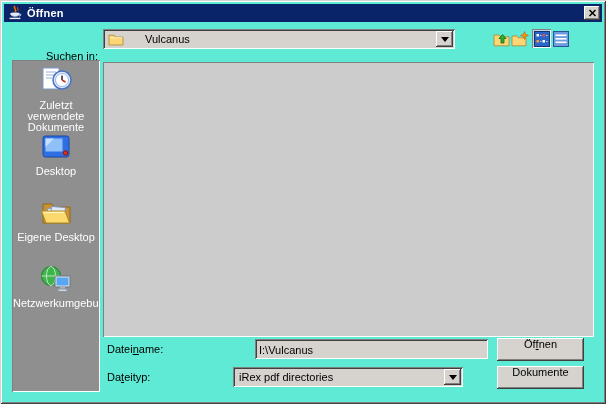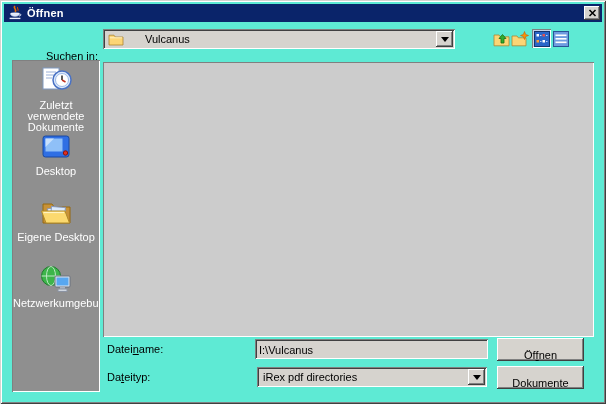--- a/index.html
+++ b/index.html
@@ -29,21 +29,21 @@
     box-shadow: inset 1px 1px 0 #808080, inset -1px -1px 0 #ffffff, inset 2px 2px 0 #404040;
   }
   .label{position:absolute;font-size:11px;color:#000;}
   .mn{text-decoration:underline;}
   
   .lookin-label{left:30px;top:50px;width:68px;text-align:right;}
   .combo{
     position:absolute;display:flex;align-items:center;
   }
   .combo-lookin{left:103px;top:29px;width:352px;height:20px;gap:16px;}
-  .combo-filetype{left:233px;top:367px;width:230px;height:20px;margin-left:24px;}
+  .combo-filetype{left:233px;top:367px;width:230px;height:20px;}
   .combo .txt{font-size:11px;margin-left:5px;white-space:nowrap;overflow:hidden;}
   .combo .icon{margin-left:5px;display:flex;}
   .arrow-btn{
     position:absolute;right:2px;top:2px;bottom:2px;width:17px;background:#d6d3ce;
     box-shadow: inset -1px -1px 0 #404040, inset 1px 1px 0 #ffffff, inset -2px -2px 0 #808080;
     display:flex;align-items:center;justify-content:center;
   }
   .tri{width:0;height:0;border:4px solid transparent;border-top:5px solid #000;margin-top:5px;}
   
   .toolbar{position:absolute;left:491px;top:29px;height:19px;display:flex;align-items:center;}
@@ -76,21 +76,21 @@
   .fname-label{left:107px;top:343px;text-align:center;}
   .ftype-label{left:107px;top:371px;}
   .fname-input{
     position:absolute;left:233px;top:339px;width:233px;height:20px;border:0;outline:0;
     background:#d6d3ce;font-size:11px;padding:2px 4px 0 4px;color:#000;
     box-shadow: inset 1px 1px 0 #808080, inset -1px -1px 0 #ffffff, inset 2px 2px 0 #404040;
     margin-left: 22px;
   }
   .dlg-btn{
     position:absolute;left:497px;width:87px;height:23px;font-size:11px;color:#000;
-    display:flex;align-items:flex-end;justify-content:center;cursor:default;
+    display:flex;align-items:flex-start;justify-content:center;cursor:default;
   }
   .btn-open{top:338px;}
   .btn-cancel{top:366px;}
 </style>
 </head>
 <body>
 
 <div class="window">
 
   <div class="titlebar">

